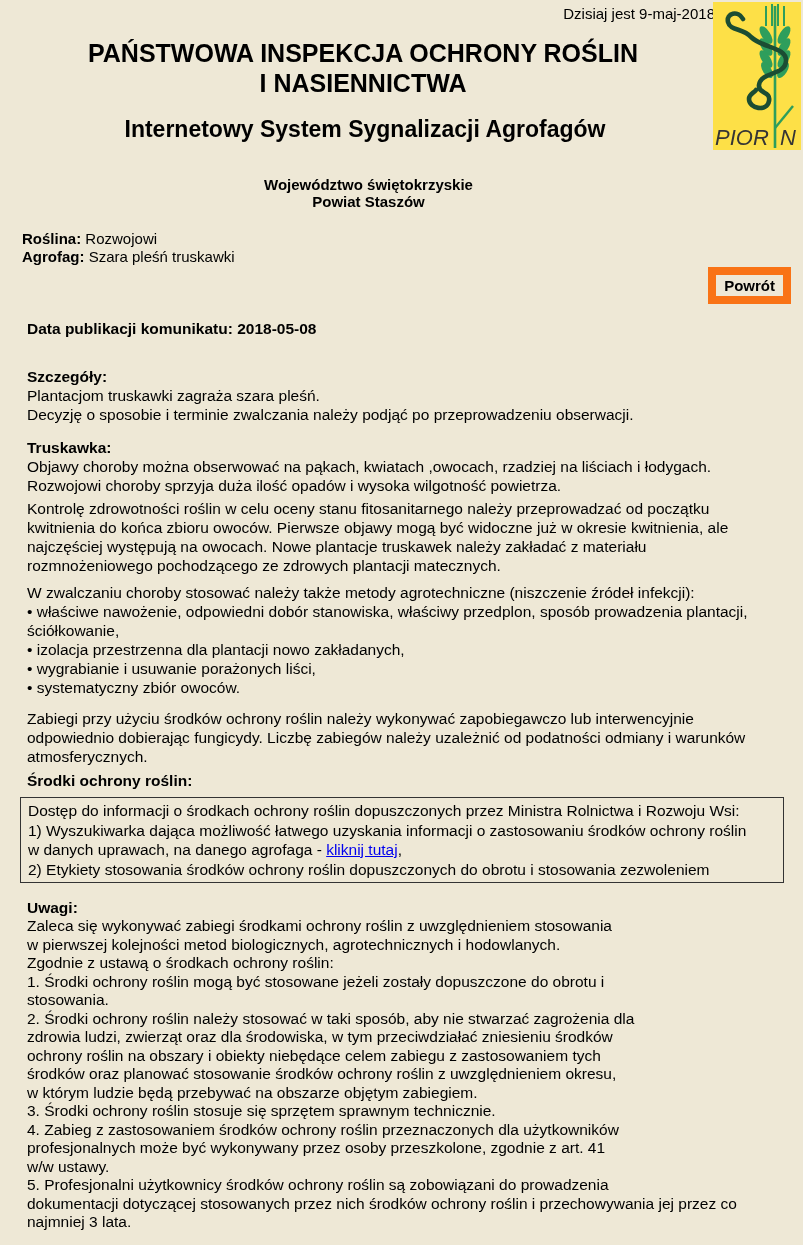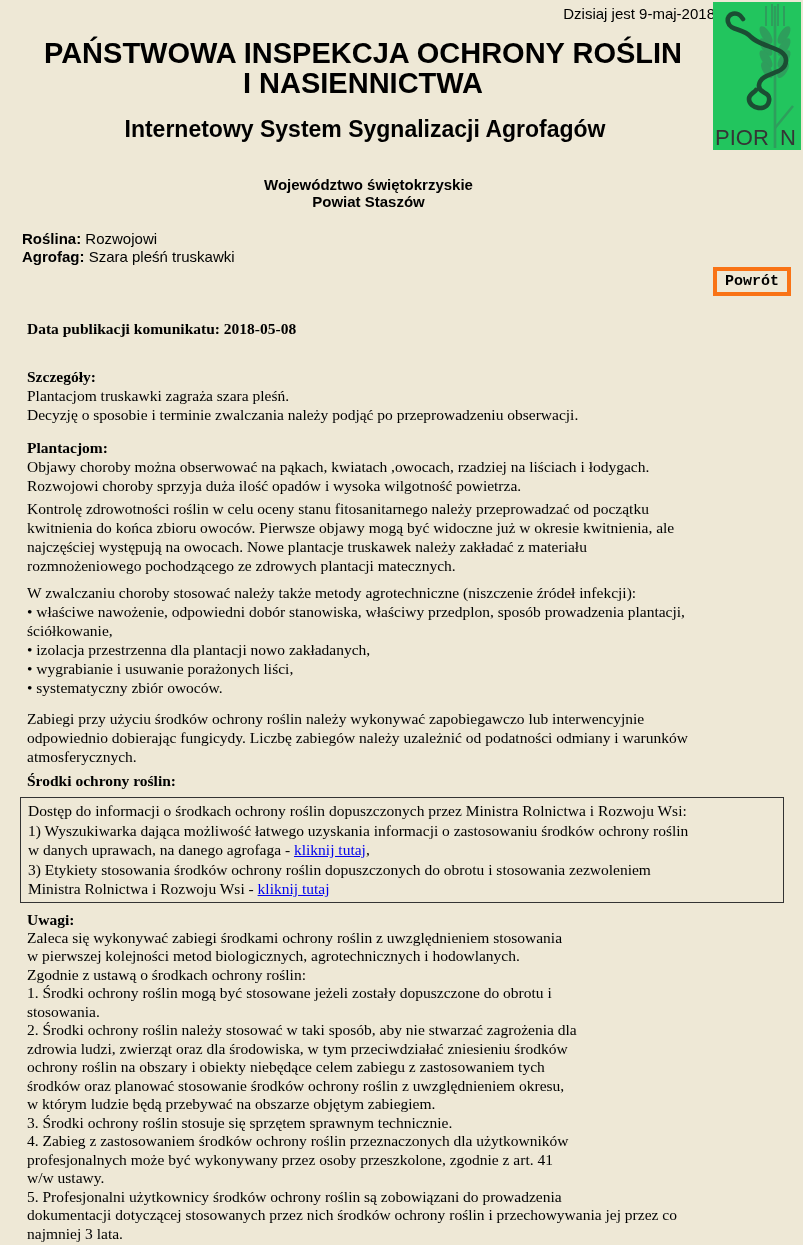--- a/index.html
+++ b/index.html
@@ -2,50 +2,50 @@
 <html lang="pl"><head>
 <meta charset="utf-8">
 <style>
   html,body{margin:0;padding:0;}
   body{
     width:803px;height:1245px;position:relative;overflow:hidden;
     background:#EEE8D6;color:#000;
     font-family:"Liberation Sans","DejaVu Sans",sans-serif;
   }
   .date-line{position:absolute;top:5px;right:88px;font-size:15px;}
-  .logo{position:absolute;top:2px;right:2px;width:88px;height:148px;background:#22c55e;}
+  .logo{position:absolute;top:2px;right:2px;width:88px;height:148px;background:#fde047;font-style:italic;}
   .page-title{
     position:absolute;top:38px;left:0;width:726px;text-align:center;
-    font-size:29px;font-weight:bold;line-height:30px;
+    font-size:25px;font-weight:bold;line-height:30px;
   }
   .page-subtitle{
     position:absolute;top:116px;left:0;width:730px;text-align:center;
     font-size:23px;font-weight:bold;
   }
   .location{
     position:absolute;top:177px;left:0;width:737px;text-align:center;
     font-size:15px;font-weight:bold;line-height:16.5px;
   }
   .subject{position:absolute;top:230px;left:22px;font-size:15px;line-height:17.5px;}
   .subject b{font-weight:bold;}
   .back-button{
     position:absolute;top:267px;right:12px;
-    background:transparent;border:4px solid #f97316;
-    font-family:Liberation Mono, monospace;font-size:15px;font-weight:bold;
+    background:transparent;border:8px solid #f97316;
+    font-family:Liberation Sans, sans-serif;font-size:15px;font-weight:bold;
     padding:2px 8px;cursor:pointer;color:#000;
   }
   .main{
     position:absolute;top:319px;left:27px;width:757px;
-    font-size:15.5px;line-height:19px;font-family:Liberation Serif, serif;
+    font-size:15.5px;line-height:19px;
   }
   .pub-date{font-weight:bold;}
   .sec-heading{font-weight:bold;}
   .lines{white-space:pre-line;}
   .mt15{margin-top:29px;} .mt14{margin-top:14px;} .mt18{margin-top:4px;}
-  .mt12{margin-top:12px;} .mt8{margin-top:8px;} .mt5{margin-top:5px;} .mt7{margin-top:7px;}
+  .mt12{margin-top:12px;} .mt8{margin-top:8px;} .mt5{margin-top:5px;} .mt7{margin-top:15px;}
   .pest-box{
     border:1px solid #333;
     margin-left:-7px;margin-top:7px;
     padding:3px 7px;
     font-size:15.5px;line-height:19.5px;
   }
   .pest-box a{color:#0000EE;text-decoration:underline;}
   .notes-lines{line-height:18.5px;}
 </style>
 </head>
@@ -115,21 +115,21 @@
 
   <div class="pub-date">
     <span>Data publikacji komunikatu:</span>
     <span>2018-05-08</span>
   </div>
 
   <div class="sec-heading mt15">Szczegóły:</div>
   <div class="lines">Plantacjom truskawki zagraża szara pleśń.
 Decyzję o sposobie i terminie zwalczania należy podjąć po przeprowadzeniu obserwacji.</div>
 
-  <div class="sec-heading mt14">Plantacjom:</div>
+  <div class="sec-heading mt14">Truskawka:</div>
   <div class="lines">Objawy choroby można obserwować na pąkach, kwiatach ,owocach, rzadziej na liściach i łodygach.
 Rozwojowi choroby sprzyja duża ilość opadów i wysoka wilgotność powietrza.</div>
   <div class="lines mt18">Kontrolę zdrowotności roślin w celu oceny stanu fitosanitarnego należy przeprowadzać od początku
 kwitnienia do końca zbioru owoców. Pierwsze objawy mogą być widoczne już w okresie kwitnienia, ale
 najczęściej występują na owocach. Nowe plantacje truskawek należy zakładać z materiału
 rozmnożeniowego pochodzącego ze zdrowych plantacji matecznych.</div>
   <div class="lines mt8">W zwalczaniu choroby stosować należy także metody agrotechniczne (niszczenie źródeł infekcji):
 • właściwe nawożenie, odpowiedni dobór stanowiska, właściwy przedplon, sposób prowadzenia plantacji,
 ściółkowanie,
 • izolacja przestrzenna dla plantacji nowo zakładanych,
@@ -140,24 +140,21 @@
 atmosferycznych.</div>
 
   <div class="sec-heading mt5">Środki ochrony roślin:</div>
 
   <div class="pest-box">
     <div>Dostęp do informacji o środkach ochrony roślin dopuszczonych przez Ministra Rolnictwa i Rozwoju Wsi:</div>
     <div>1) Wyszukiwarka dająca możliwość łatwego uzyskania informacji o zastosowaniu środków ochrony roślin</div>
     <div>
       <span>w danych uprawach, na danego agrofaga - </span><a href="#">kliknij tutaj</a><span>,</span>
     </div>
-    <div>3) Etykiety stosowania środków ochrony roślin dopuszczonych do obrotu i stosowania zezwoleniem</div>
-    <div>
-      <span>Ministra Rolnictwa i Rozwoju Wsi - </span><a href="#">kliknij tutaj</a>
-    </div>
+    <div>2) Etykiety stosowania środków ochrony roślin dopuszczonych do obrotu i stosowania zezwoleniem</div>
   </div>
 
   <div class="sec-heading mt7">Uwagi:</div>
   <div class="lines notes-lines">Zaleca się wykonywać zabiegi środkami ochrony roślin z uwzględnieniem stosowania
 w pierwszej kolejności metod biologicznych, agrotechnicznych i hodowlanych.
 Zgodnie z ustawą o środkach ochrony roślin:
 1. Środki ochrony roślin mogą być stosowane jeżeli zostały dopuszczone do obrotu i
 stosowania.
 2. Środki ochrony roślin należy stosować w taki sposób, aby nie stwarzać zagrożenia dla
 zdrowia ludzi, zwierząt oraz dla środowiska, w tym przeciwdziałać zniesieniu środków

